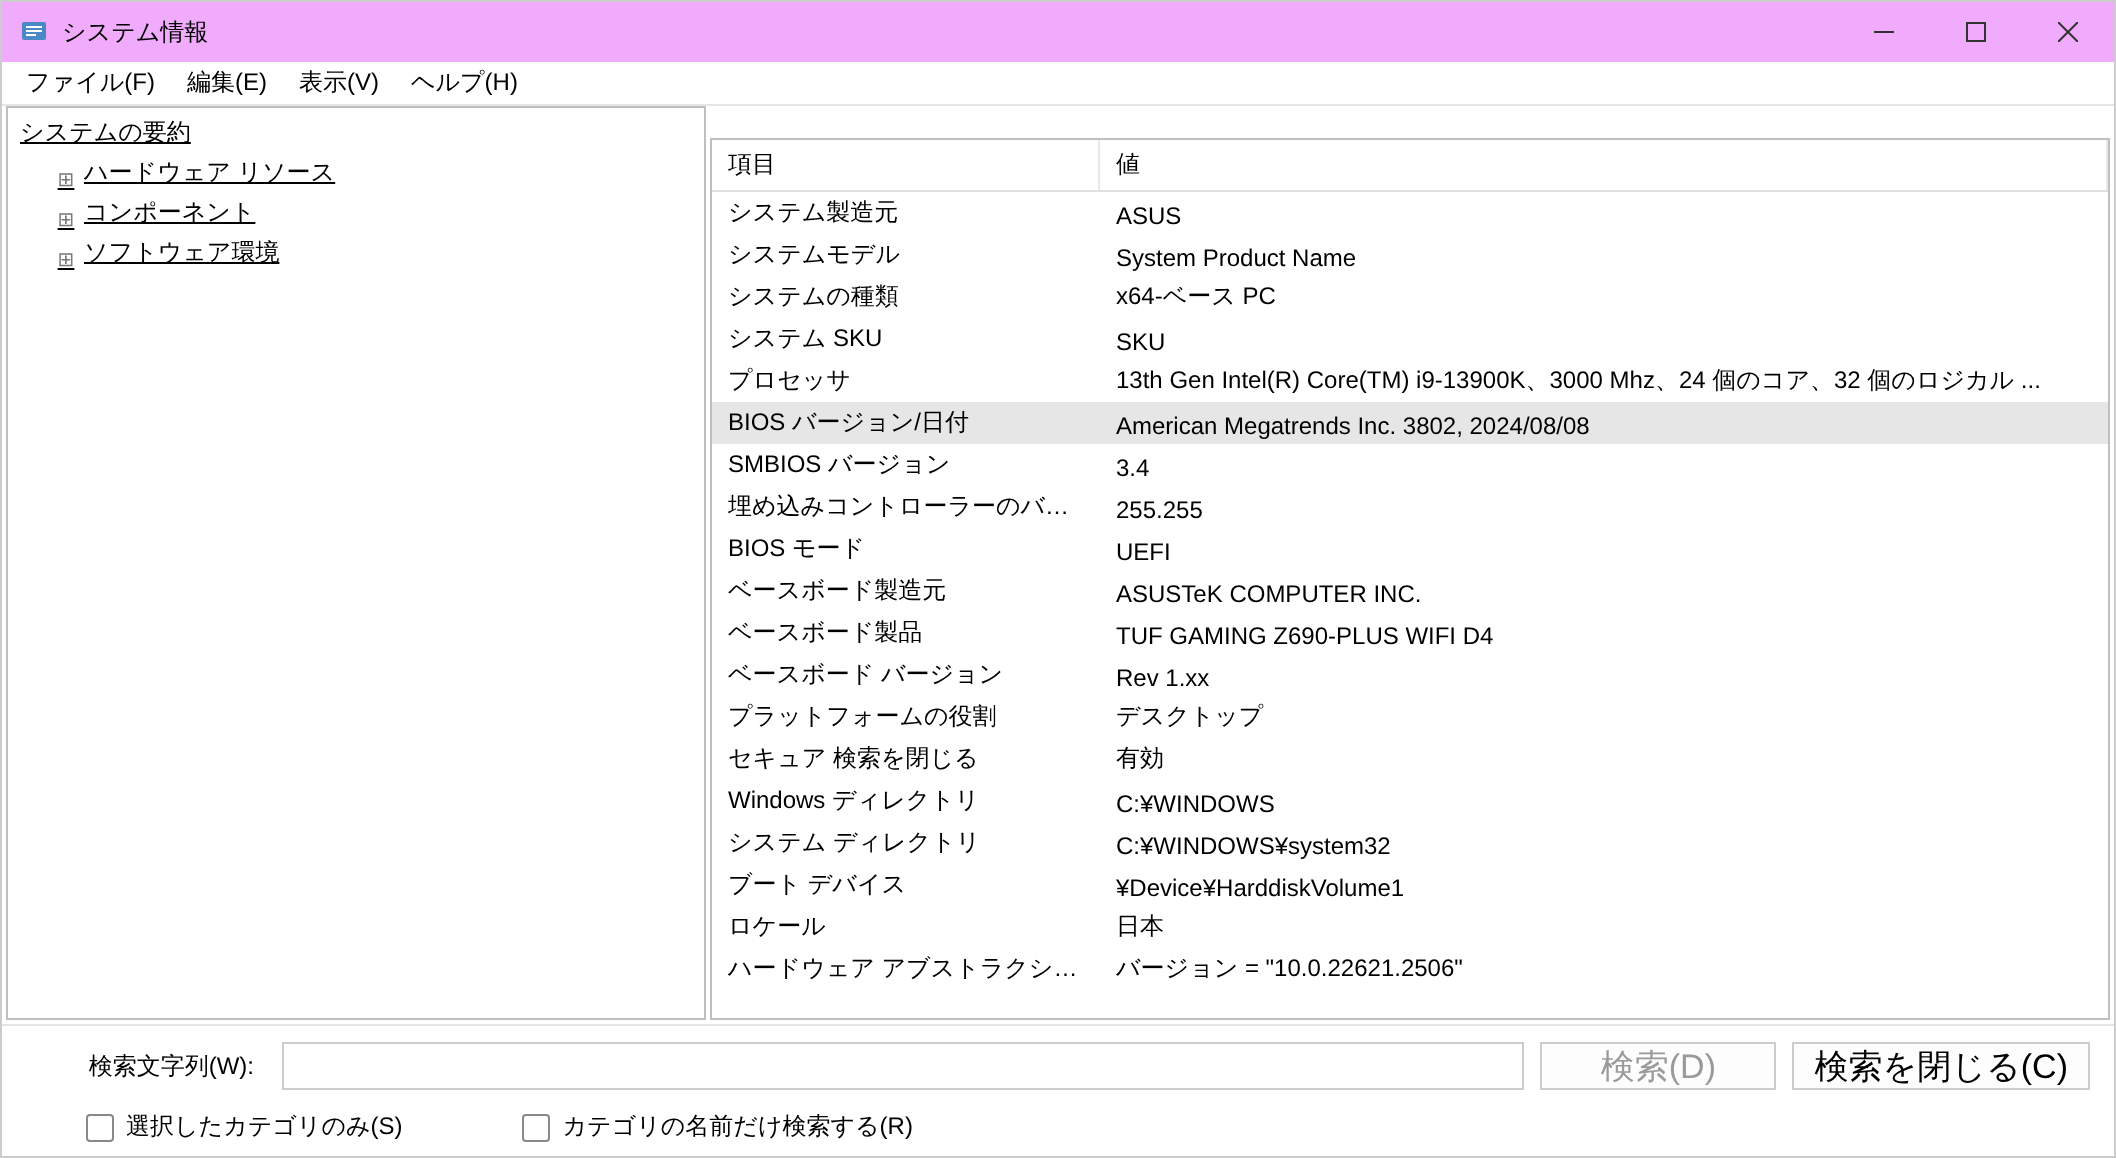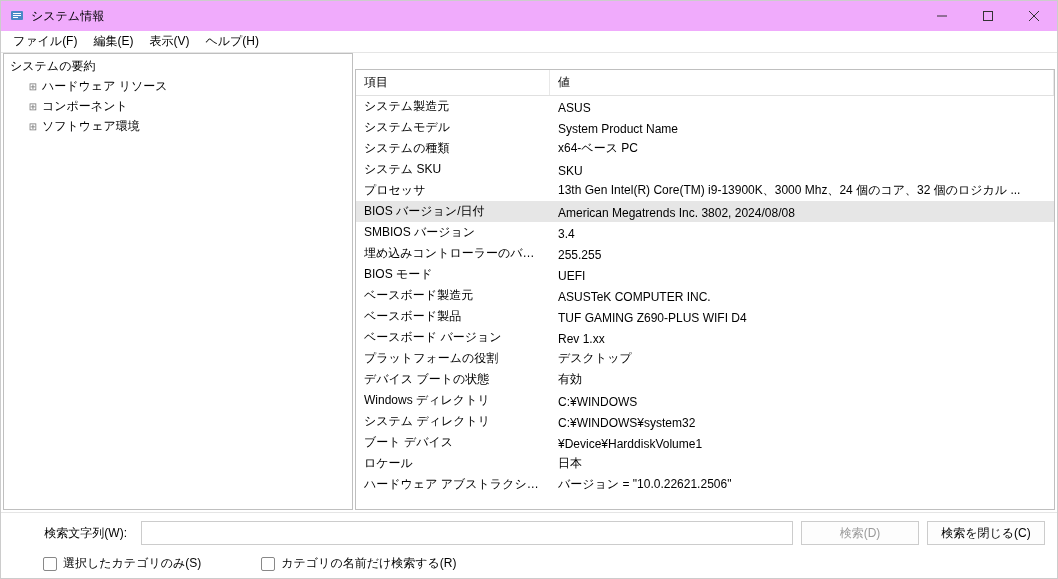--- a/index.html
+++ b/index.html
@@ -10,39 +10,39 @@
 .titlebar-title { flex: 1; font-size: 12px; }
 .wbtns { display: flex; }
 .wbtn { width: 46px; height: 30px; display: flex; align-items: center; justify-content: center; color: #555; }
 .wbtn svg { width: 10px; height: 10px; }
 .menubar { height: 22px; display: flex; align-items: center; padding: 0 4px; border-bottom: 1px solid #e5e5e5; background: #fff; }
 .menuitem { padding: 2px 8px; font-size: 12px; cursor: default; }
 .content { flex: 1; display: flex; overflow: hidden; }
 .leftpane { width: 350px; border: 1px solid #bfbfbf; margin: 0 2px 2px 2px; overflow: auto; background: #fff; }
 .rightpane { flex: 1; border: 1px solid #bfbfbf; margin: 16px 2px 2px 0; overflow: auto; background: #fff; }
 .tree { padding: 2px 4px; }
-.tree-node { display: flex; align-items: center; height: 20px; white-space: nowrap; }
+.tree-node { display: flex; align-items: flex-end; height: 20px; white-space: nowrap; text-decoration: underline; }
 .tree-toggle { width: 14px; display: inline-flex; align-items: center; justify-content: center; font-size: 10px; color: #777; cursor: pointer; }
 .tree-label { padding: 1px 2px; }
 .tree-children { padding-left: 18px; }
 .list-header { display: flex; border-bottom: 1px solid #e0e0e0; background: #fff; position: sticky; top:0; }
 .list-hcell { padding: 4px 8px; font-size: 12px; border-right: 1px solid #e8e8e8; }
 .list-hcell.col1 { width: 194px; }
 .list-hcell.col2 { flex: 1; }
 .list-rows {}
 .list-row { display: flex; height: 21px; align-items: flex-end; }
 .list-row.selected { background: #e6e6e6; }
 .list-cell { padding: 2px 8px; white-space: nowrap; overflow: hidden; text-overflow: ellipsis; }
 .list-cell.col1 { width: 194px; }
 .list-cell.col2 { flex: 1; }
 .bottom { border-top: 1px solid #e5e5e5; padding: 8px 12px 6px 12px; background: #fff; }
 .bottom-row1 { display: flex; align-items: center; gap: 8px; margin-bottom: 10px; }
 .search-label { width: 120px; text-align: right; padding-right: 6px; white-space:nowrap; }
 .search-input { flex: 1; height: 24px; border: 1px solid #ccc; padding: 2px 6px; background: #fff; }
-.btn { height: 24px; min-width: 118px; border: 1px solid #ccc; background: #fdfdfd; font-size: 12px; padding: 0 10px; cursor: default; }
+.btn { height: 24px; min-width: 118px; border: 1px solid #ccc; background: #fdfdfd; font-size: 17px; padding: 0 10px; cursor: default; }
 .btn.disabled { color: #9a9a9a; }
 .bottom-row2 { display: flex; align-items: flex-end; gap: 60px; padding-left: 30px; }
 .chk { display: flex; align-items: center; gap: 6px; }
 .chkbox { width: 14px; height: 14px; border: 1px solid #888; border-radius: 2px; background: #fff; }
 </style>
 </head>
 <body>
 
 <div class="window">
 
@@ -158,21 +158,21 @@
           </div>
           <div class="list-row">
             <div class="list-cell col1">ベースボード バージョン</div>
             <div class="list-cell col2">Rev 1.xx</div>
           </div>
           <div class="list-row">
             <div class="list-cell col1">プラットフォームの役割</div>
             <div class="list-cell col2">デスクトップ</div>
           </div>
           <div class="list-row">
-            <div class="list-cell col1">デバイス ブートの状態</div>
+            <div class="list-cell col1">セキュア 検索を閉じる</div>
             <div class="list-cell col2">有効</div>
           </div>
           <div class="list-row">
             <div class="list-cell col1">Windows ディレクトリ</div>
             <div class="list-cell col2">C:¥WINDOWS</div>
           </div>
           <div class="list-row">
             <div class="list-cell col1">システム ディレクトリ</div>
             <div class="list-cell col2">C:¥WINDOWS¥system32</div>
           </div>

